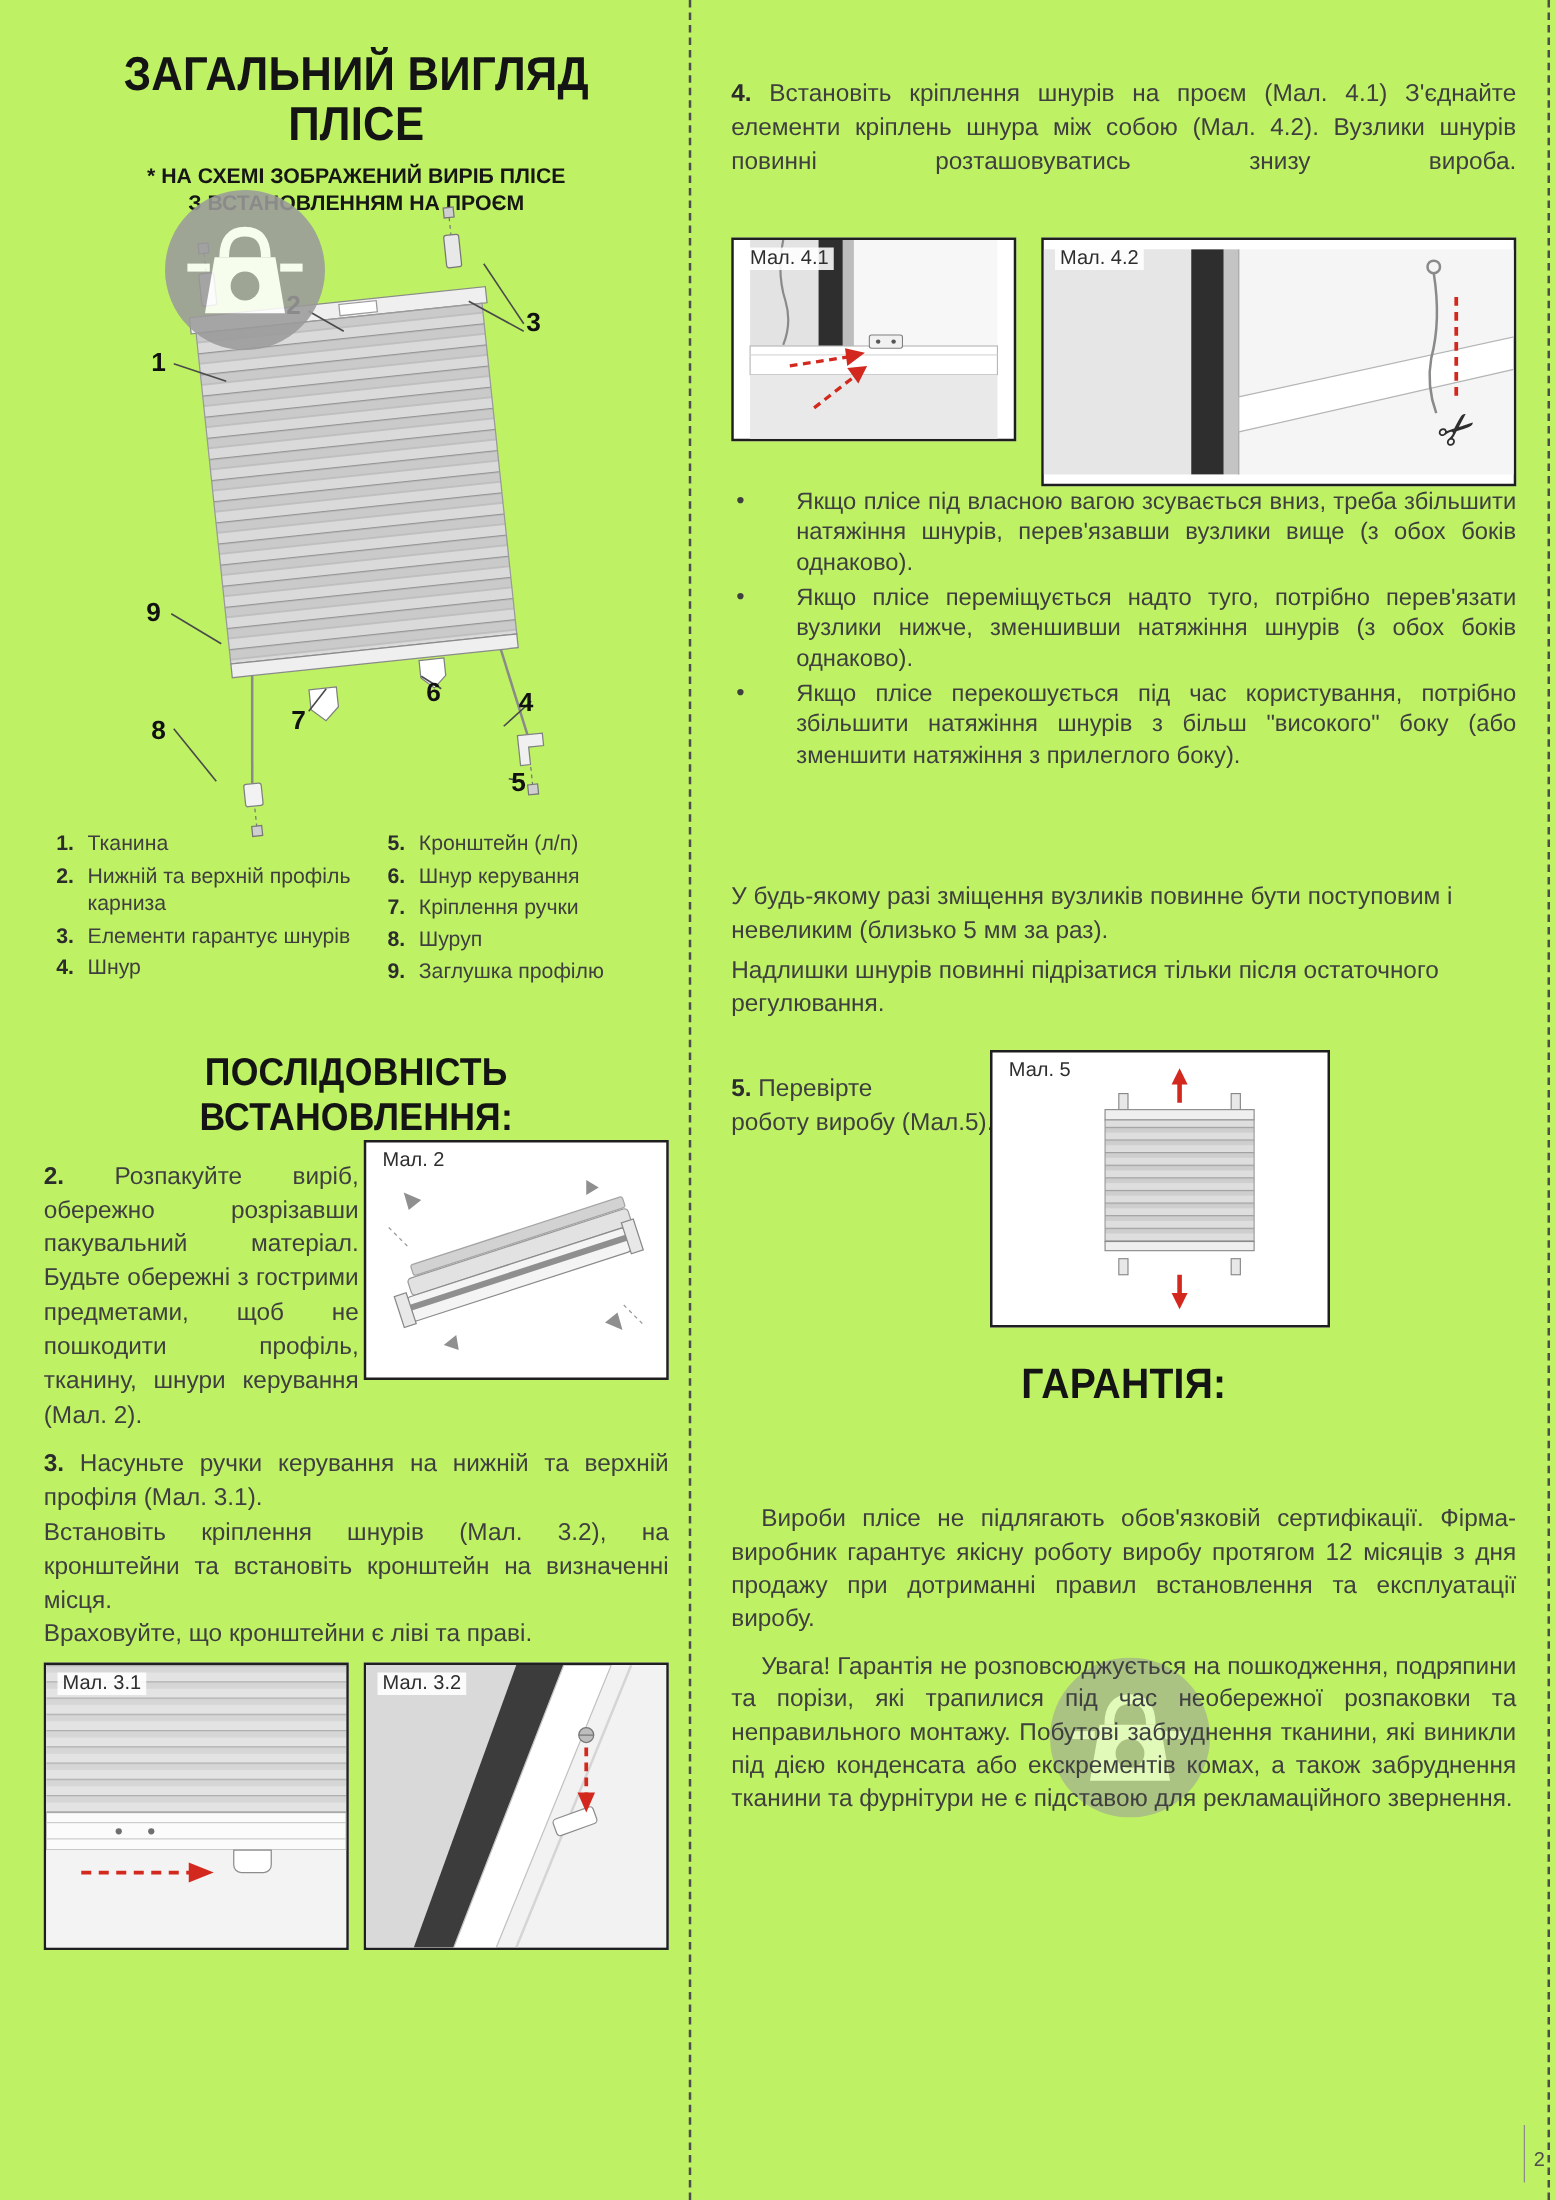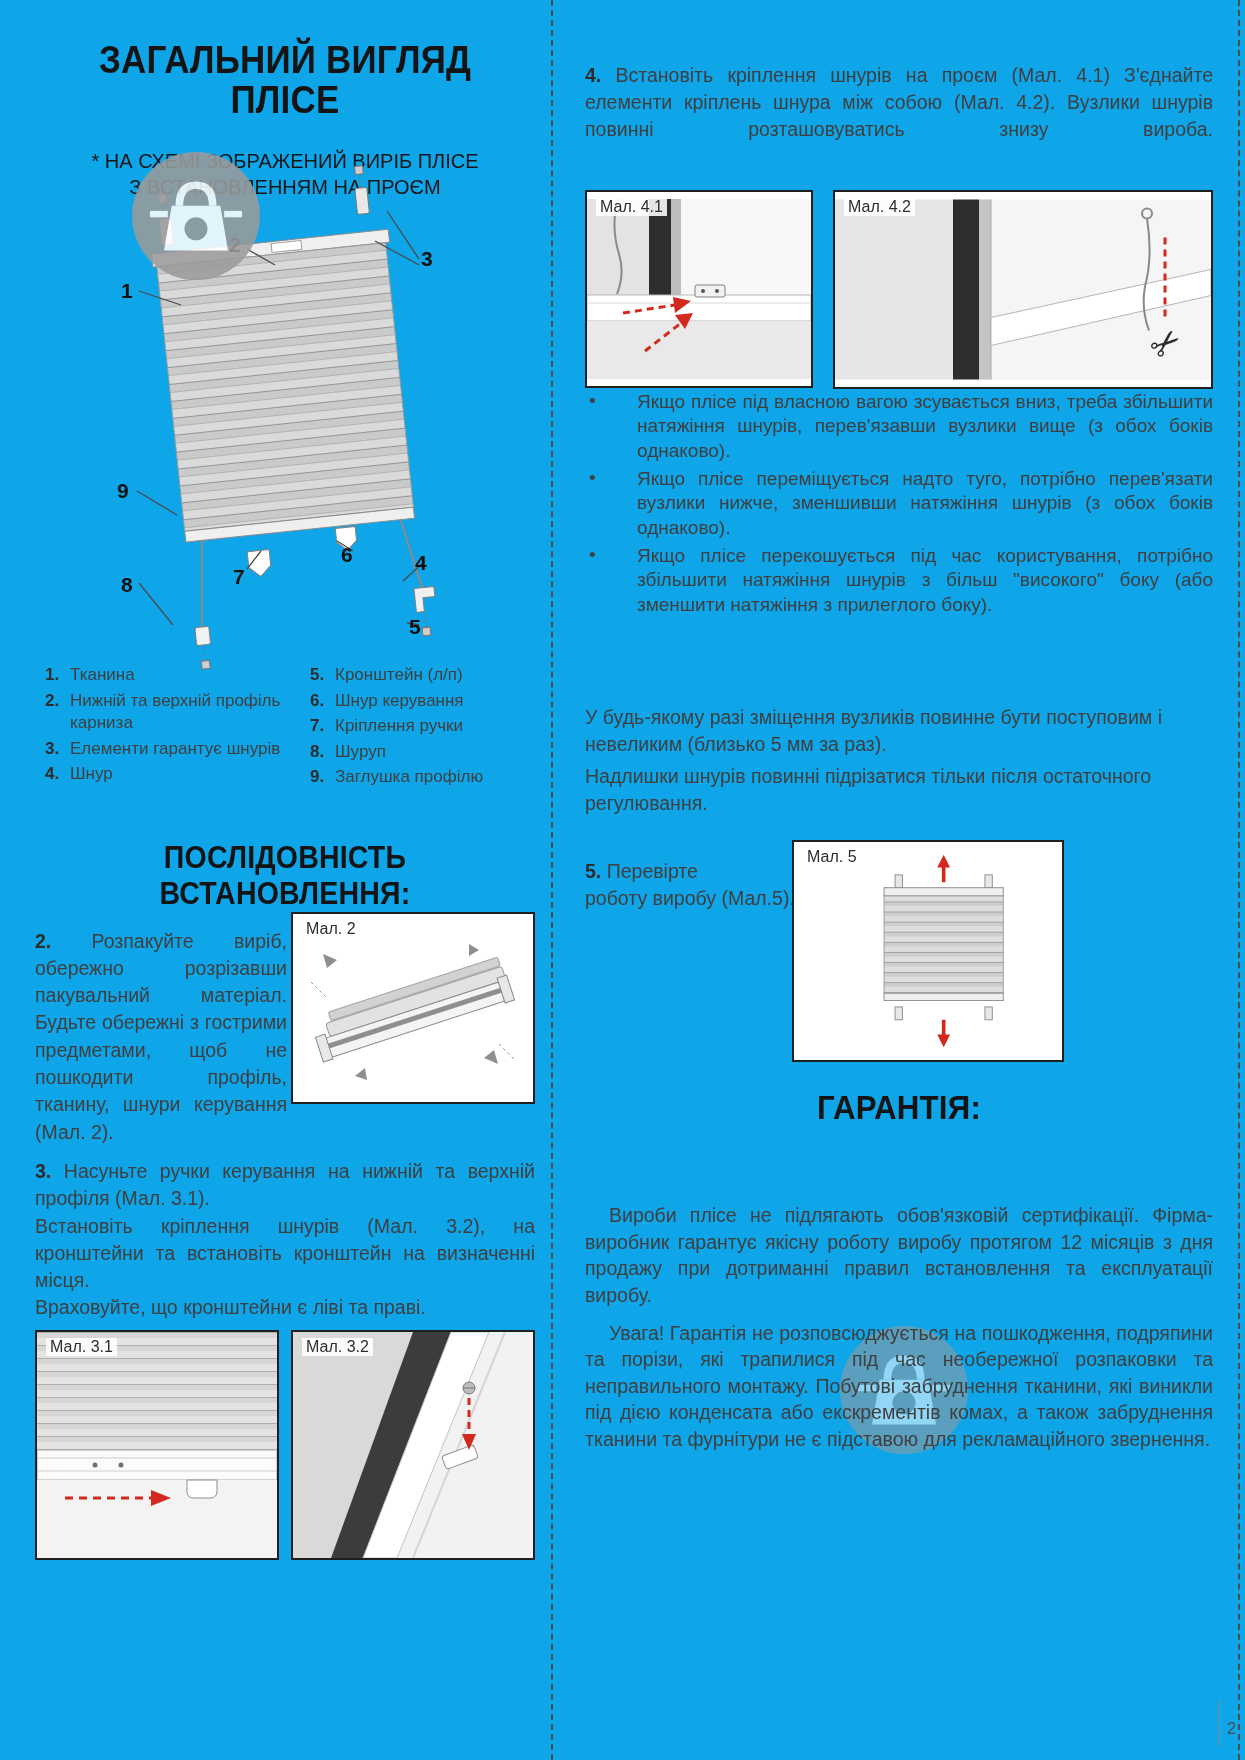--- a/index.html
+++ b/index.html
@@ -1,30 +1,30 @@
 <!DOCTYPE html>
 <html><head>
 <meta charset="utf-8">
 <style>
   html,body { margin:0; padding:0; background:#fff; }
   .page {
-    position:relative; width:1245px; height:1760px; background:#0ea5e9;
+    position:relative; width:1245px; height:1760px; background:#bef264;
     font-family:"Liberation Sans", sans-serif; color:#3f3f3f; overflow:hidden;
   }
   .cut-line { position:absolute; top:0; height:1760px; border-left:2px dashed #4d4d4d; }
   .cut-center { left:551px; }
   .cut-right { left:1238px; }
 
   .display-heading {
     position:absolute; margin:0; text-align:center; color:#141414;
     font-weight:900; letter-spacing:0.2px; transform:scaleX(0.92); transform-origin:center;
   }
   .title { left:35px; top:40px; width:500px; font-size:38px; line-height:1.06; }
-  .subtitle { position:absolute; left:35px; top:148px; width:500px; text-align:center;
-    font-weight:normal; color:#161616; font-size:20px; line-height:1.3; margin:0; }
+  .subtitle { position:absolute; left:35px; top:130px; width:500px; text-align:center;
+    font-weight:bold; color:#161616; font-size:17px; line-height:1.3; margin:0; }
 
   .para { position:absolute; font-size:19.5px; line-height:1.4; color:#3f3f3f; }
   .just { text-align:justify; }
   .bold-num { font-weight:bold; color:#2c2c2c; }
 
   
   .main-diagram { position:absolute; left:35px; top:185px; width:500px; height:480px; }
   .main-diagram svg { overflow:visible; }
   .callout { position:absolute; font-weight:bold; font-size:21px; color:#111; }
   .n1{left:86px;top:94px;} .n2{left:194px;top:48px;} .n3{left:386px;top:62px;}
@@ -43,21 +43,21 @@
 
   
   .figure { position:absolute; border:2px solid #1f1f1f; background:#fff; box-sizing:border-box; }
   .figure svg { display:block; width:100%; height:100%; }
   .fig-label { position:absolute; top:6px; left:9px; font-size:16px; color:#2e2e2e;
     background:rgba(255,255,255,0.88); padding:0 4px; z-index:2; }
 
   .fig2  { left:291px; top:912px;  width:244px; height:192px; }
   .fig31 { left:35px;  top:1330px; width:244px; height:230px; }
   .fig32 { left:291px; top:1330px; width:244px; height:230px; }
-  .fig41 { left:585px; top:190px;  width:228px; height:198px; }
+  .fig41 { left:585px; top:190px;  width:228px; height:163px; }
   .fig42 { left:833px; top:190px;  width:380px; height:199px; }
   .fig5  { left:792px; top:840px;  width:272px; height:222px;padding-left:24px; }
 
   .step2 { left:35px; top:908px; width:252px; }
   .step3 { left:35px; top:1158px; width:500px; }
   .step3 p { margin:0; }
 
   .step4 { left:585px; top:42px; width:628px; text-align-last:justify; }
 
   .bullets { position:absolute; left:585px; top:390px; width:628px; }

